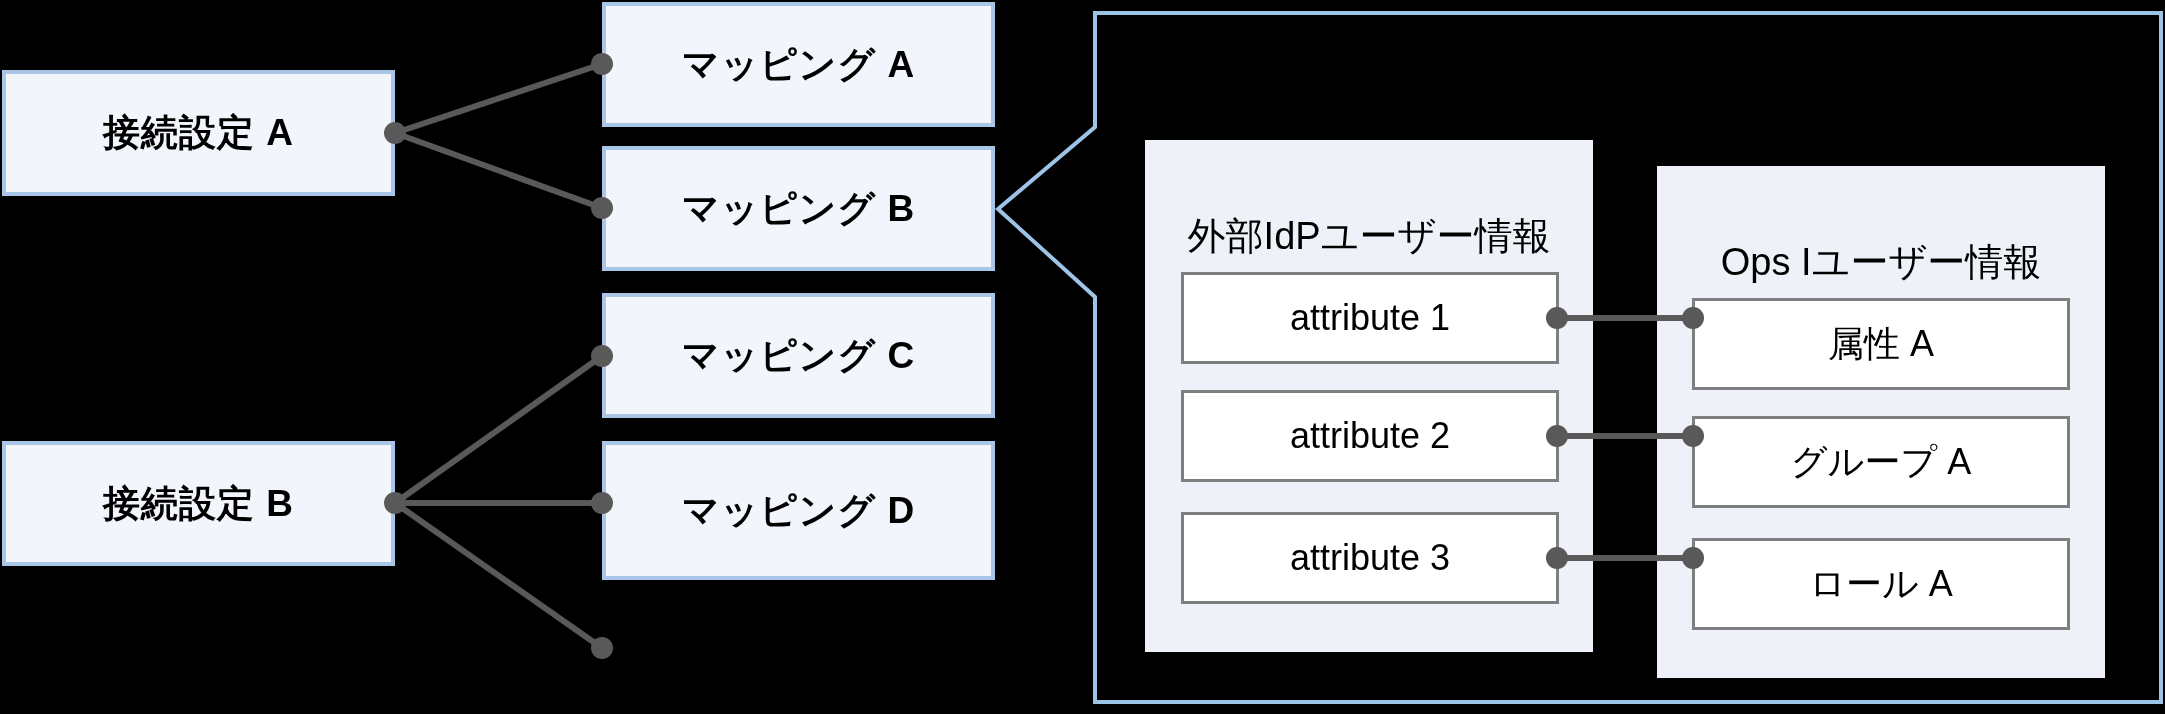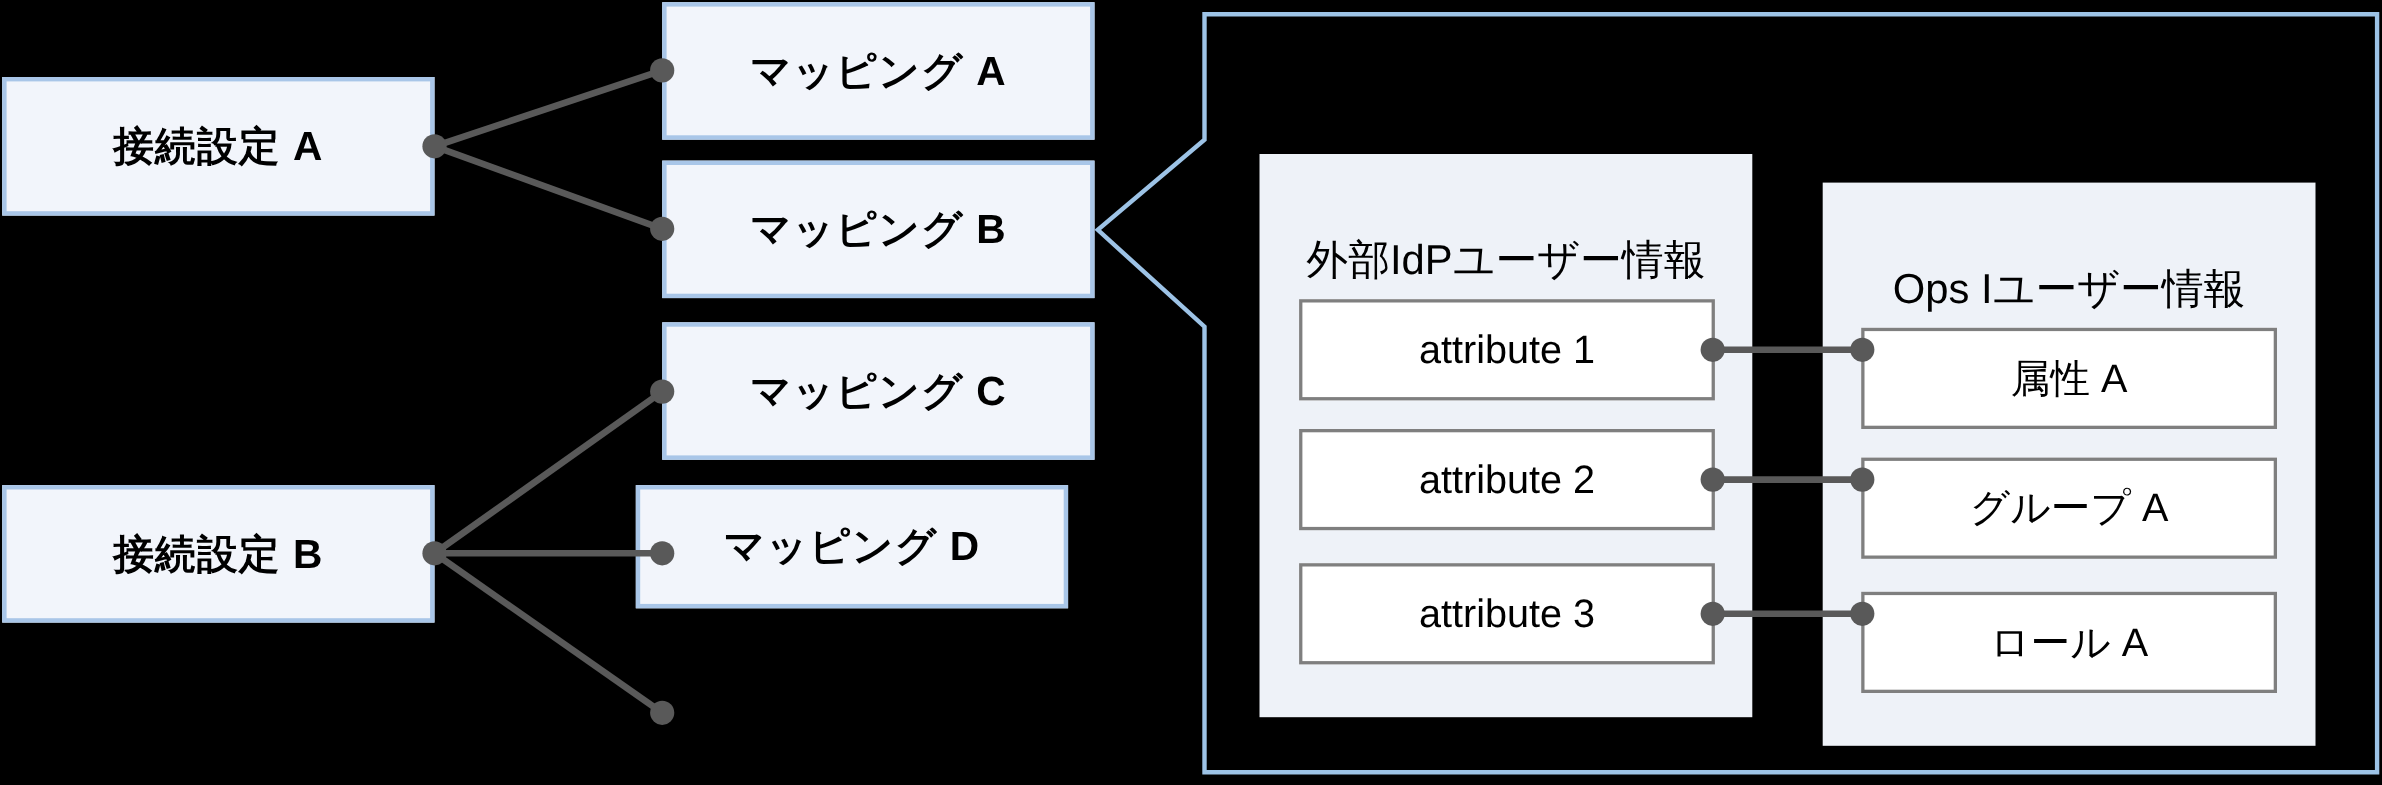--- a/index.html
+++ b/index.html
@@ -89,21 +89,21 @@
 
   <div class="blue-box" style="left:602px; top:2px; width:393px; height:125px;">
     <span>マッピング A</span>
   </div>
   <div class="blue-box" style="left:602px; top:146px; width:393px; height:125px;">
     <span>マッピング B</span>
   </div>
   <div class="blue-box" style="left:602px; top:293px; width:393px; height:125px;">
     <span>マッピング C</span>
   </div>
-  <div class="blue-box" style="left:578px; top:441px; width:393px; height:112px;">
+  <div class="blue-box" style="left:602px; top:441px; width:393px; height:139px;">
     <span>マッピング D</span>
   </div>
 
   <div class="panel panel-idp" style="left:1145px; top:140px; width:448px; height:512px;">
     <div class="panel-title">外部IdPユーザー情報</div>
     <div class="item-box row-1">
       <span>attribute 1</span>
     </div>
     <div class="item-box row-2">
       <span>attribute 2</span>

